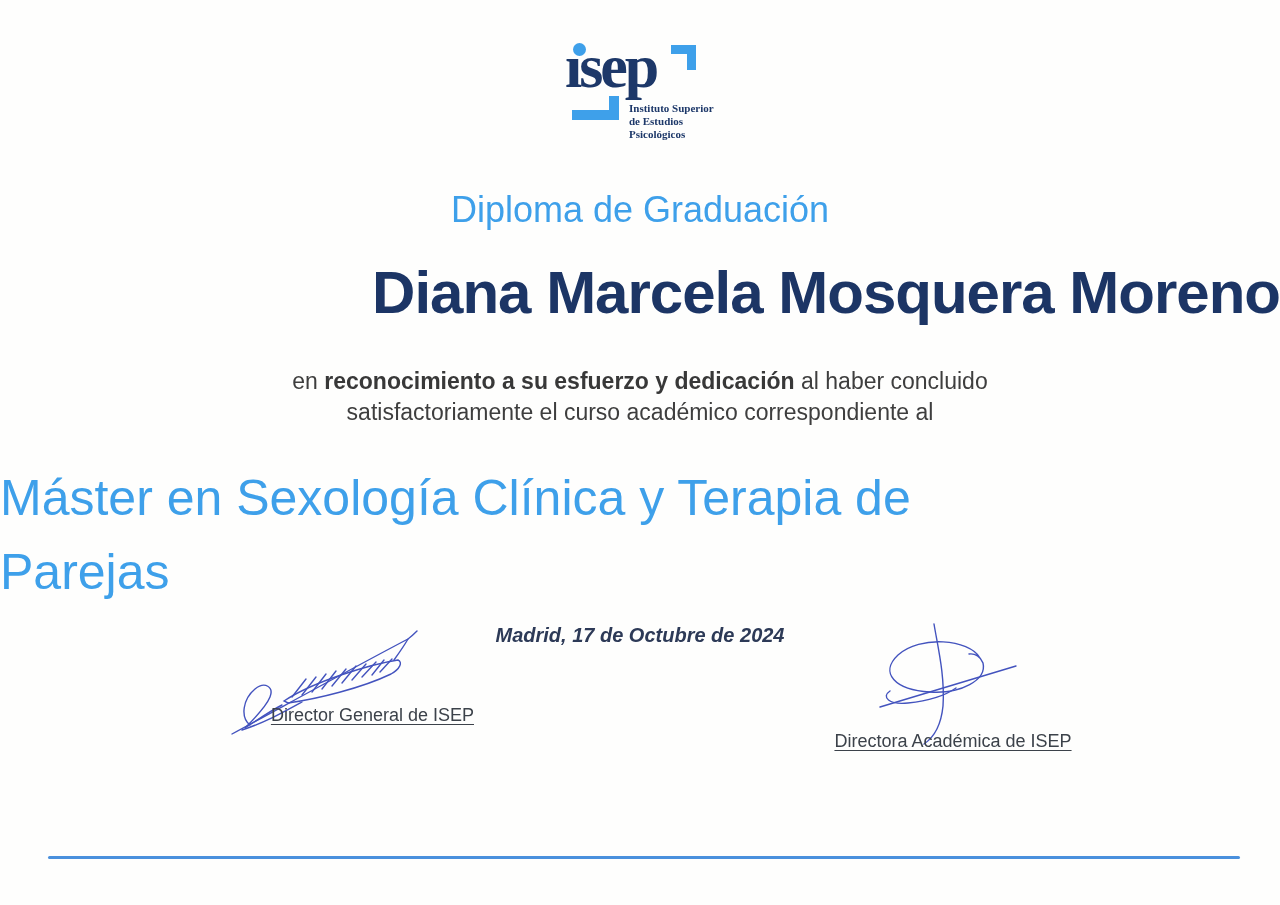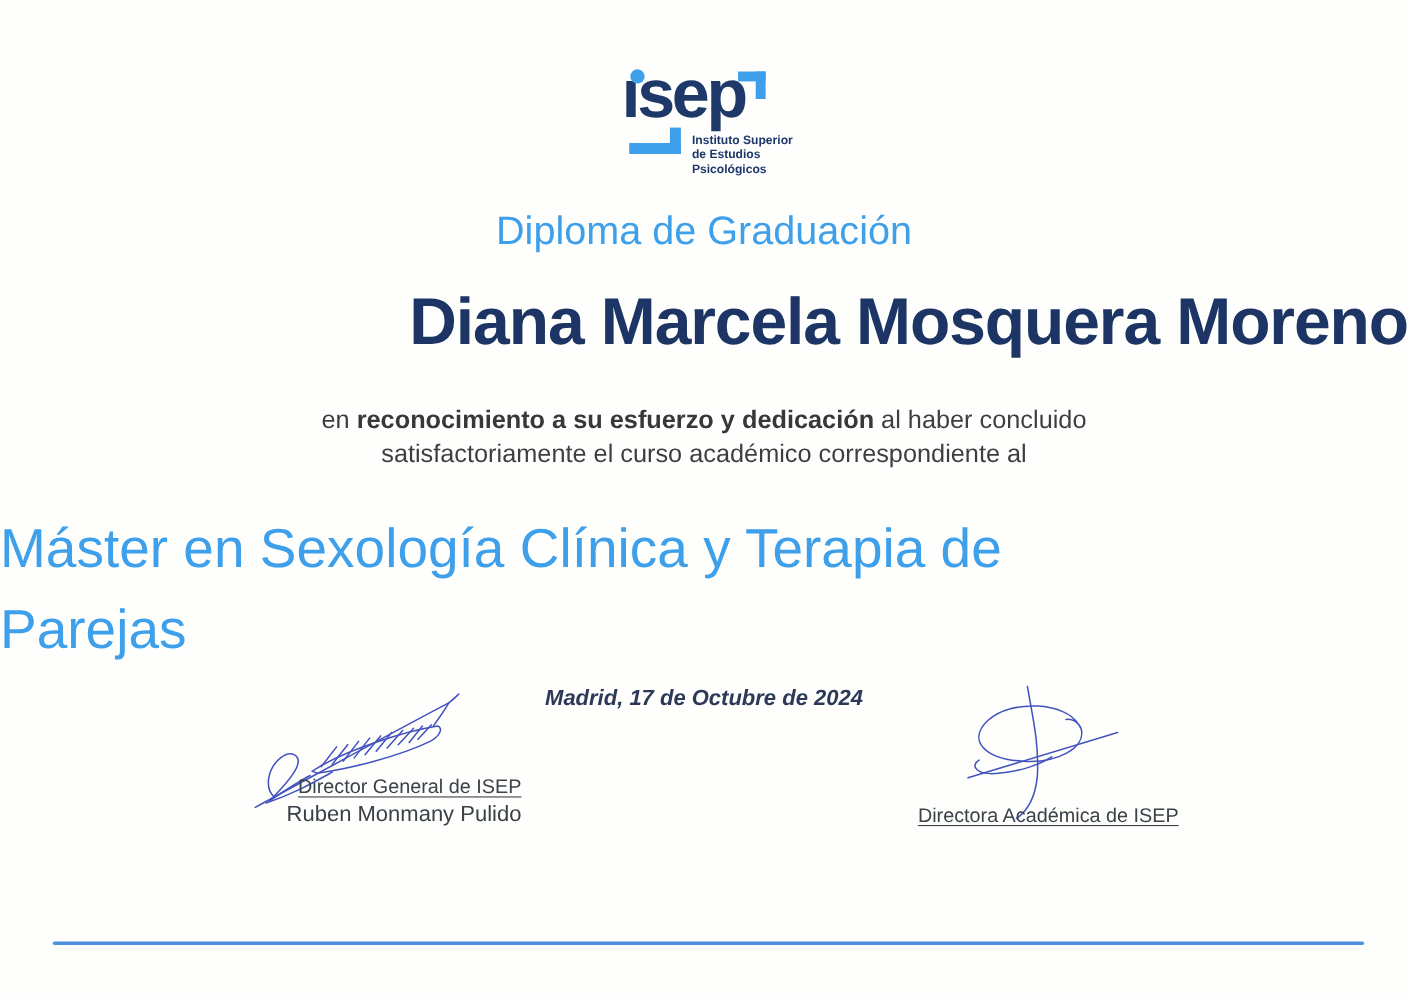--- a/index.html
+++ b/index.html
@@ -6,21 +6,21 @@
   html,body { width:1280px; height:905px; }
   body {
     background:#fefefd;
     font-family:"Liberation Sans", sans-serif;
     position:relative;
     overflow:hidden;
   }
   .certificate { position:absolute; inset:0; }
 
   
-  .logo { position:absolute; left:50%; top:53px; width:152px; height:118px; margin-left:-77px; }
+  .logo { position:absolute; left:50%; top:33px; width:152px; height:118px; margin-left:-77px;font-family:Liberation Serif, serif; }
   .logo-wordmark {
     position:absolute; left:2px; top:2px;
     font-size:62px; font-weight:700; letter-spacing:-3px; line-height:1;
     color:#1d3869;
   }
   .logo-dot { position:absolute; left:10px; top:10px; width:13px; height:13px; border-radius:50%; background:#3ea0ea; }
   .logo-bracket-top {
     position:absolute; left:108px; top:12px; width:25px; height:25px;
     border-top:9px solid #3ea0ea; border-right:9px solid #3ea0ea;
   }
@@ -124,21 +124,20 @@
     <g stroke="#4353be" stroke-width="1.4" stroke-linecap="round" fill="none">
       <path d="M66 6 C 70 30 77 58 75 88 C 73 108 65 120 56 126"></path>
       <path d="M112 40 C 101 21 52 17 30 37 C 11 55 27 72 62 74 C 93 76 119 62 115 45 C 113 39 107 35 101 36"></path>
       <path d="M22 73 C 13 79 21 87 40 85 C 60 83 78 77 88 70"></path>
       <path d="M12 89 L148 48"></path>
     </g>
   </svg>
 
   <div class="sig-block-left">
     <div class="sig-role">Director General de ISEP</div>
-    <div class="sig-name">Ruben Monmany Pulido</div>
   </div>
   <div class="sig-block-right">
     <div class="sig-role">Directora Académica de ISEP</div>
   </div>
 
   <div class="bottom-rule"></div>
 
 </div>
 
 </body></html>

